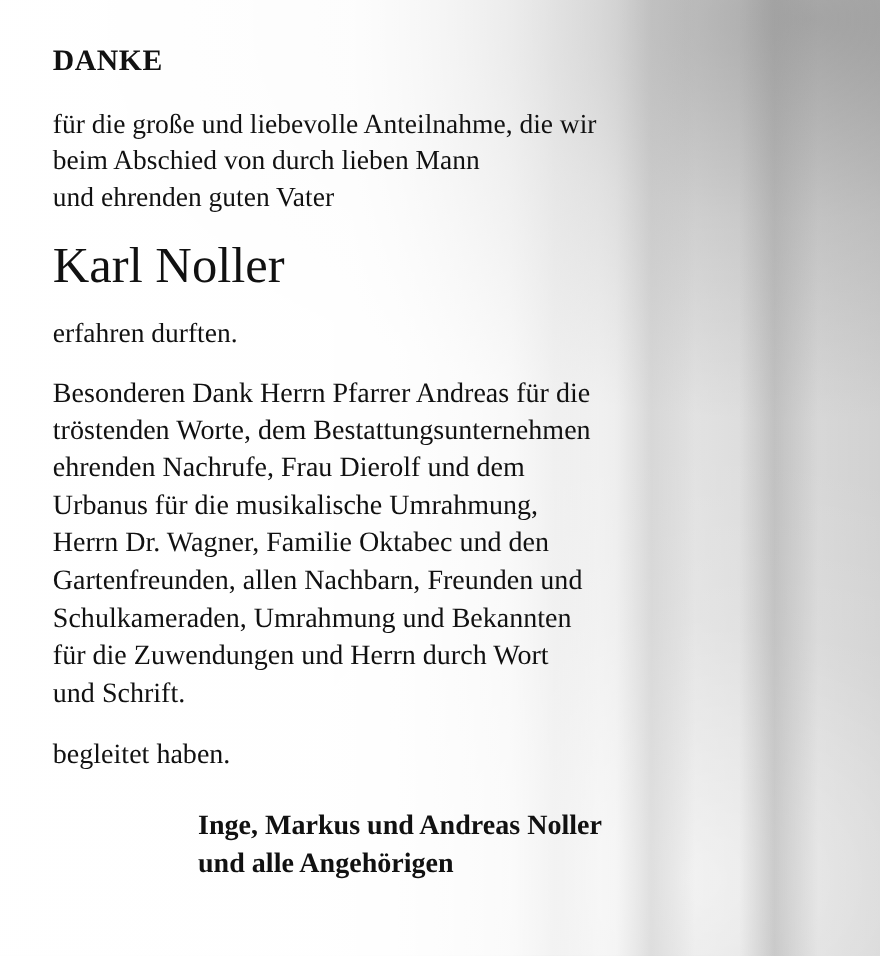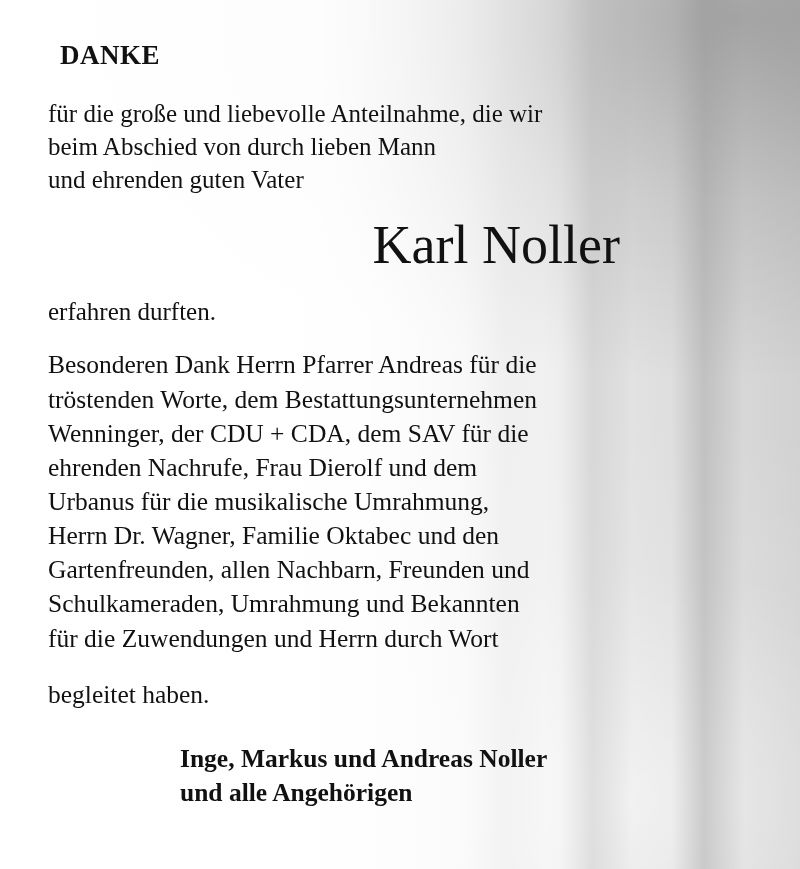--- a/index.html
+++ b/index.html
@@ -38,32 +38,32 @@
     background: linear-gradient(90deg, rgba(255,255,255,0.97) 0%, rgba(255,255,255,0.95) 40%, rgba(255,255,255,0.72) 62%, rgba(255,255,255,0.45) 78%, rgba(255,255,255,0.35) 100%);
   }
   #content {
     position: relative;
     padding: 40px 40px 20px 48px;
   }
   .heading {
     font-weight: bold;
     font-size: 27px;
     letter-spacing: 0.5px;
-    margin: 0 0 26px 12px;
+    margin: 0 0 26px 0;
   }
   .para {
     font-size: 25px;
     line-height: 1.32;
     margin: 0 0 20px 0;
   }
   .para.tight {
   }
   .name {
-    text-align: right;
-    font-size: 54px;
+    text-align: left;
+    font-size: 46px;
     line-height: 1.1;
     margin: 18px 0 20px 0;
     padding-right: 140px;
   }
   .block {
     font-size: 25.5px;
     line-height: 1.34;
     margin: 0 0 22px 0;
   }
   .signature {
@@ -92,27 +92,27 @@
       <span class="nowrap-line">und ehrenden guten Vater</span>
     </div>
 
     <div class="name">Karl Noller</div>
 
     <div class="para tight">erfahren durften.</div>
 
     <div class="block">
       <span class="nowrap-line">Besonderen Dank Herrn Pfarrer Andreas für die</span>
       <span class="nowrap-line">tröstenden Worte, dem Bestattungsunternehmen</span>
-      <span class="nowrap-line">Wenninger, der CDU + CDA, dem SAV für die</span>
       <span class="nowrap-line">ehrenden Nachrufe, Frau Dierolf und dem</span>
       <span class="nowrap-line">Urbanus für die musikalische Umrahmung,</span>
       <span class="nowrap-line">Herrn Dr. Wagner, Familie Oktabec und den</span>
       <span class="nowrap-line">Gartenfreunden, allen Nachbarn, Freunden und</span>
       <span class="nowrap-line">Schulkameraden, Umrahmung und Bekannten</span>
       <span class="nowrap-line">für die Zuwendungen und Herrn durch Wort</span>
+      <span class="nowrap-line">und Schrift.</span>
     </div>
 
     <div class="block">
       <span class="nowrap-line">begleitet haben.</span>
     </div>
 
     <div class="signature">
       <span class="nowrap-line">Inge, Markus und Andreas Noller</span>
       <span class="nowrap-line">und alle Angehörigen</span>
     </div>

